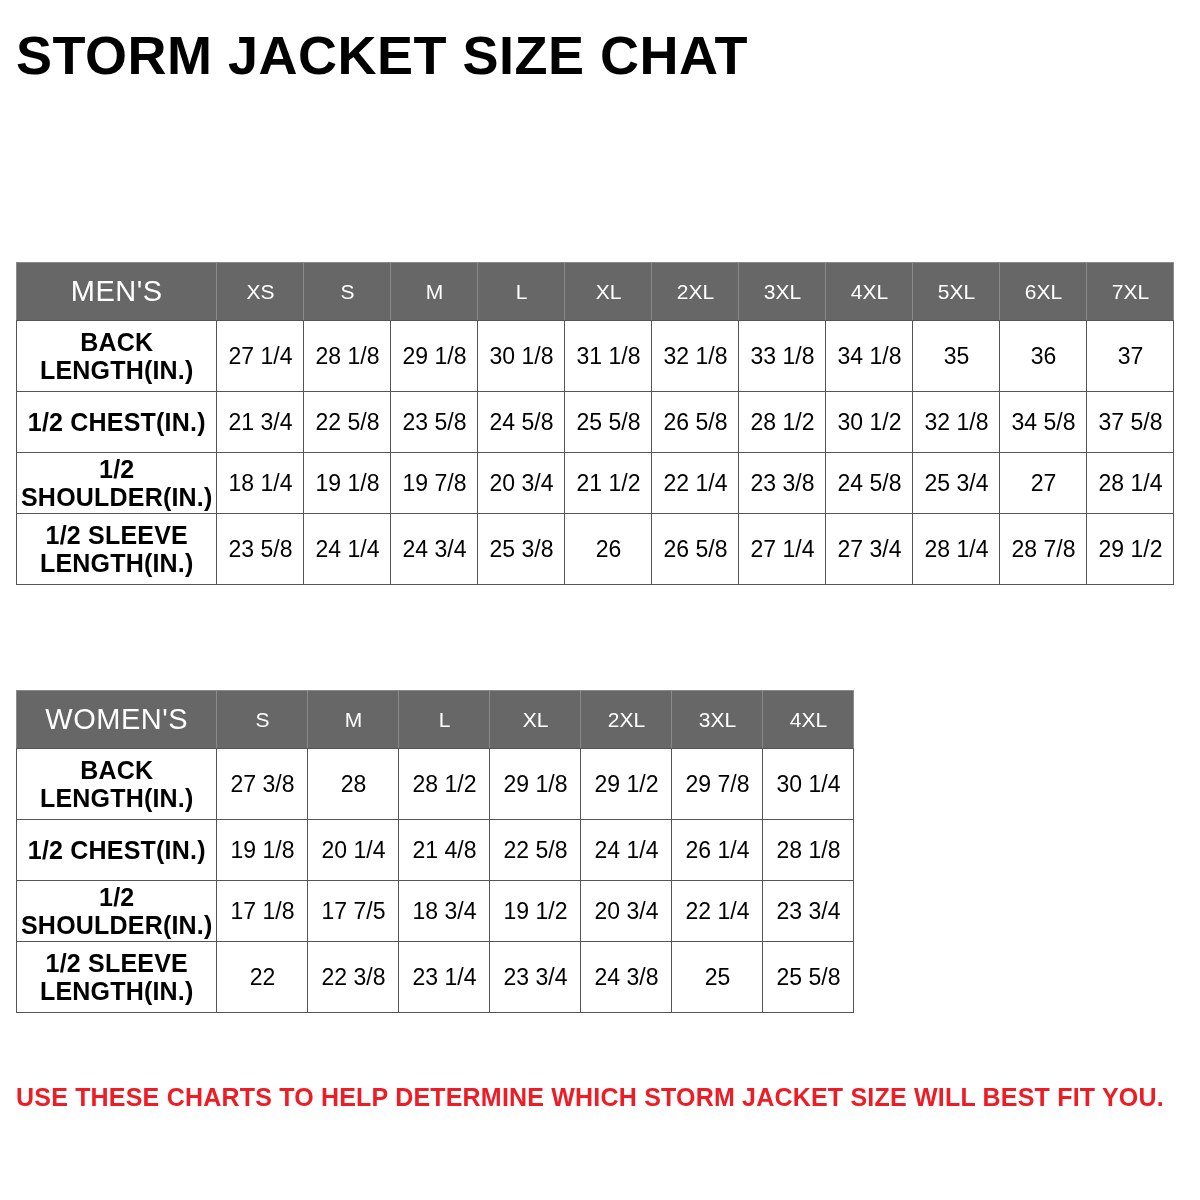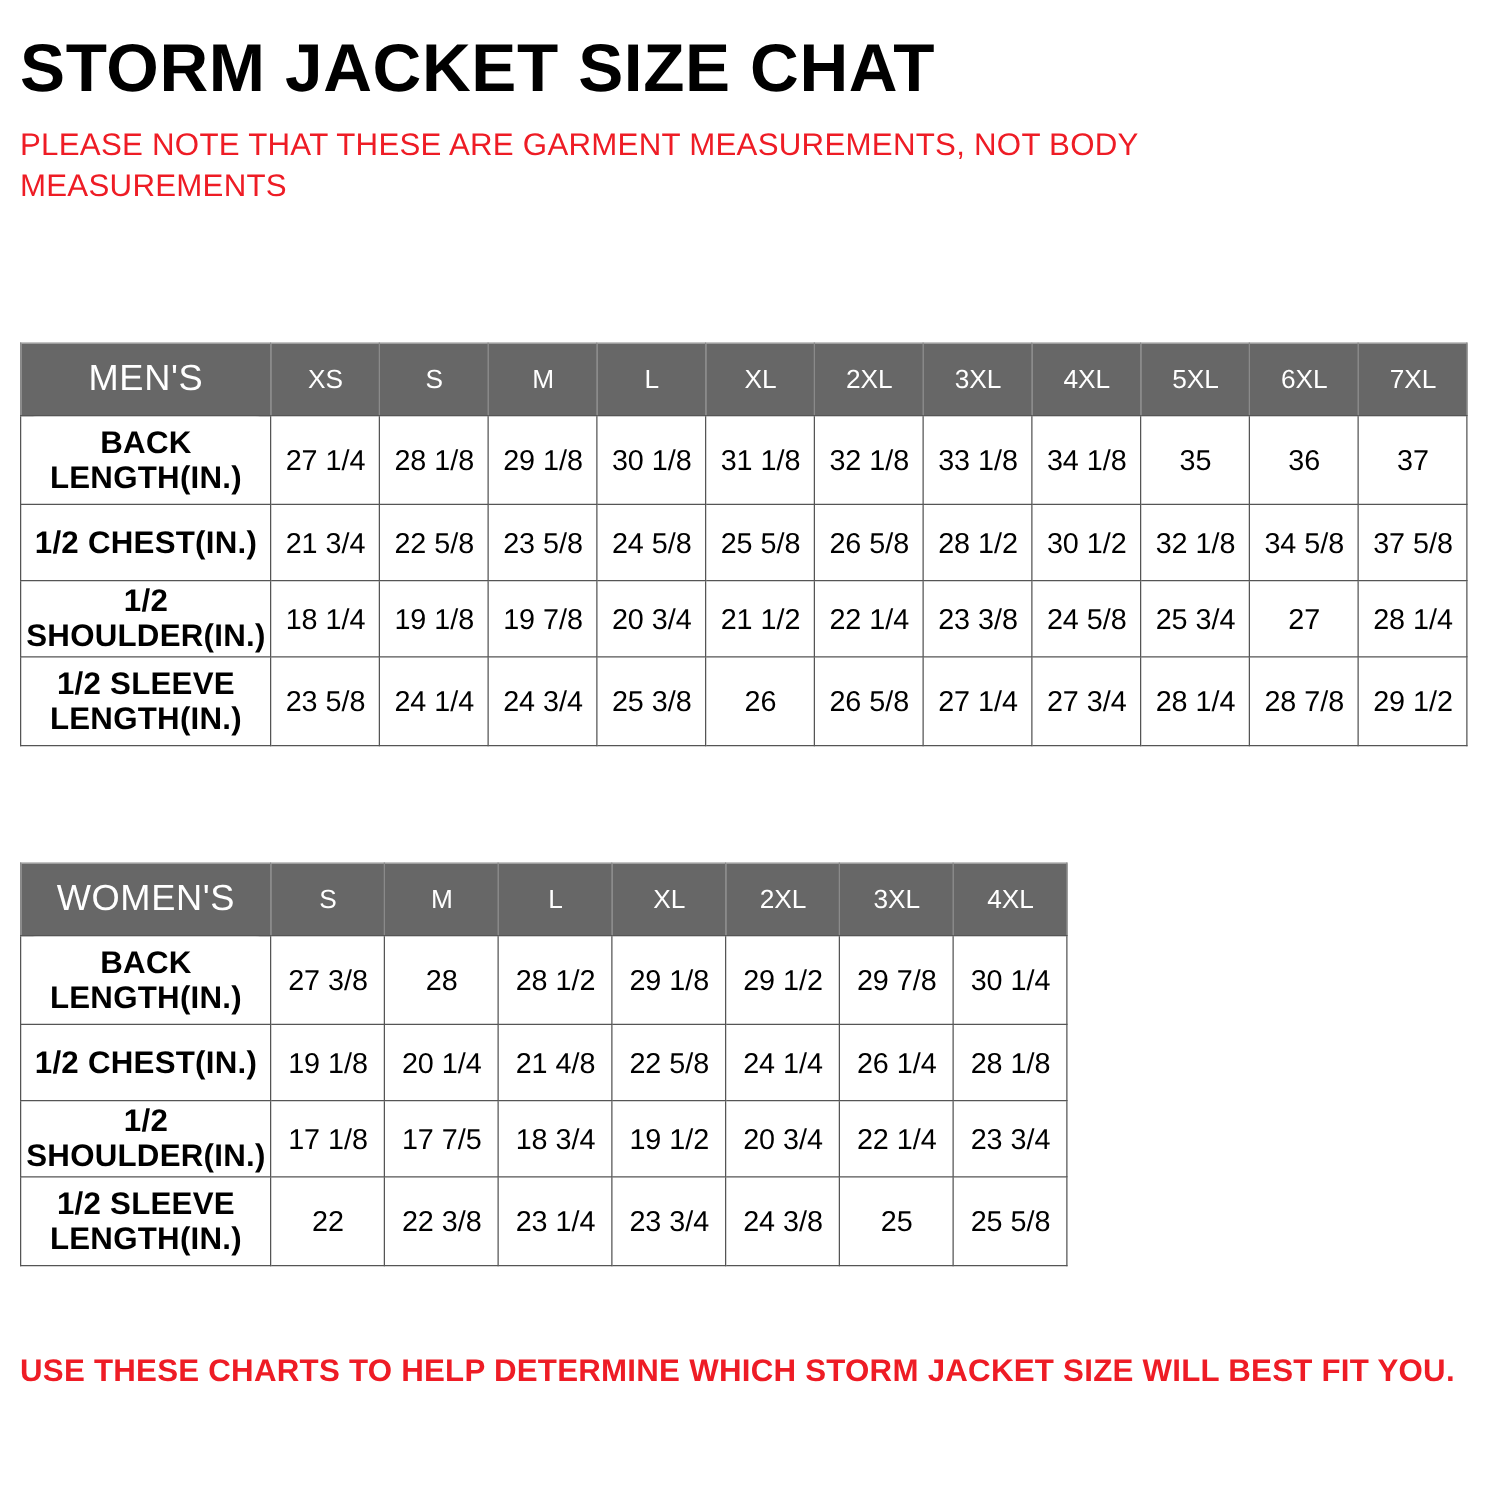--- a/index.html
+++ b/index.html
@@ -53,21 +53,21 @@
     font-size: 25px;
     line-height: 32px;
     font-weight: 700;
     color: #ee1c25;
     letter-spacing: 0.2px;
     white-space: nowrap;
   }
 
   
   .table-wrap { position: absolute; left: 16px; }
-  #mens-wrap   { top: 262px; margin-top: 12px; }
+  #mens-wrap   { top: 262px; }
   #womens-wrap { top: 652px; margin-top: 38px; }
 
   table.size-table {
     border-collapse: collapse;
     table-layout: fixed;
     background: #fff;
   }
 
   table.size-table th,
   table.size-table td {
@@ -100,42 +100,40 @@
     font-size: 23px;
     font-weight: 400;
     height: 60px;
   }
   table.size-table tbody td.row-label {
     font-size: 25px;
     font-weight: 700;
     line-height: 28px;
     letter-spacing: 0.2px;
     padding: 0 4px;
-    border-radius: 13px;
   }
   table.size-table tbody tr.tall td { height: 70px; }
 
   .val { white-space: nowrap; }
 
   
   #mens-table col.c-label { width: 198px; }
   #mens-table col.c-size  { width: 87px; }
 
   
   #womens-table col.c-label { width: 200px; }
   #womens-table col.c-size  { width: 91px; }
 </style>
 </head>
 <body>
 
 <div class="page">
 
   <h1 class="title">STORM JACKET SIZE CHAT</h1>
 
-  <p class="note-top">PLEASE NOTE THAT THESE ARE GARMENT MEASUREMENTS, NOT BODY MEASUREMENTS</p>
 
   <div class="table-wrap" id="mens-wrap">
     <table class="size-table" id="mens-table">
       <colgroup>
           <col class="c-label">
           <col class="c-size">
           <col class="c-size">
           <col class="c-size">
           <col class="c-size">
           <col class="c-size">

